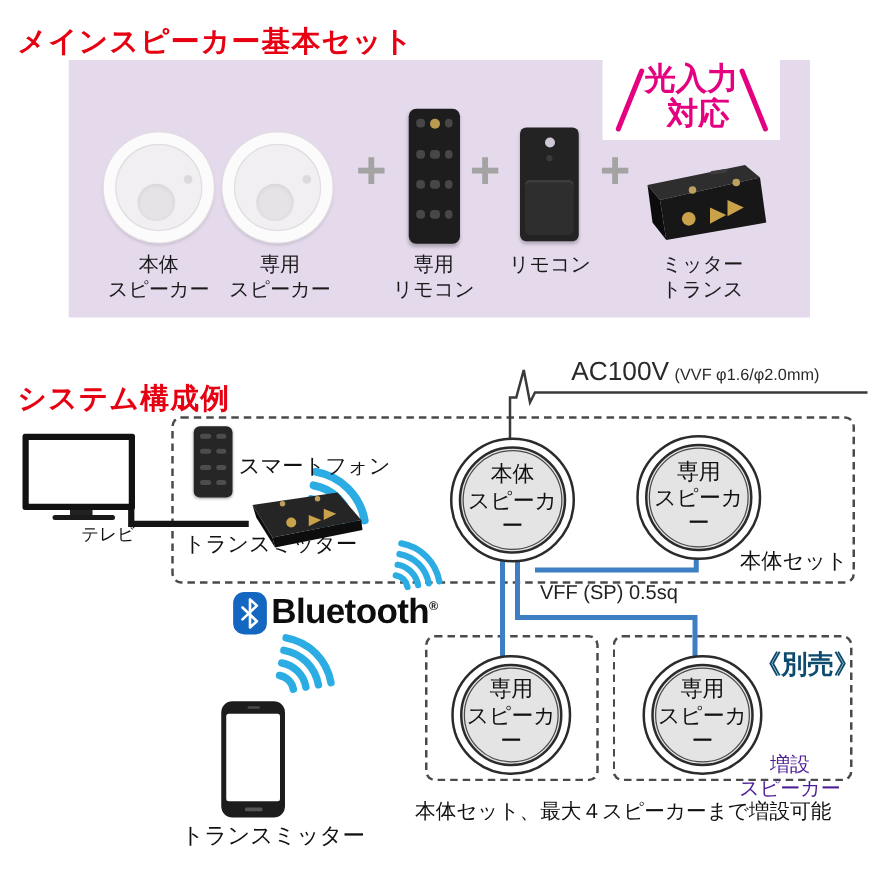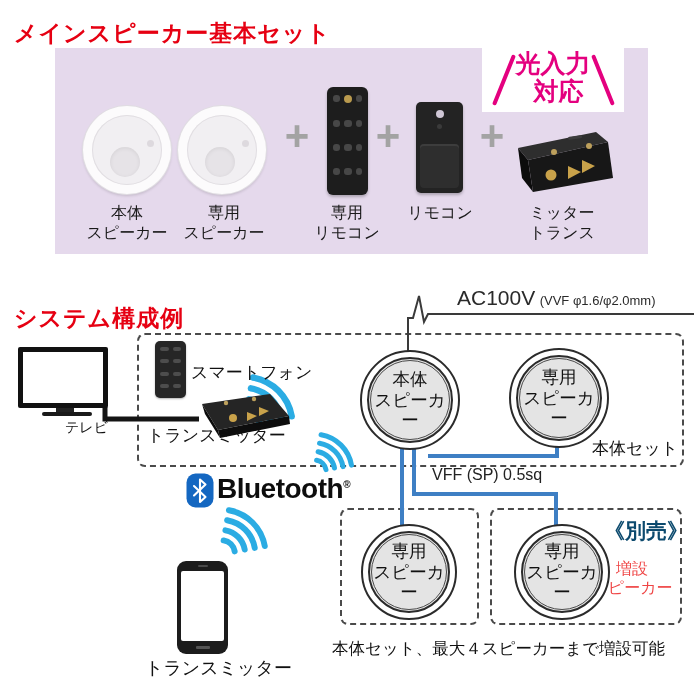--- a/index.html
+++ b/index.html
@@ -67,21 +67,21 @@
   #phone-home{position:absolute;left:50%;bottom:5px;width:14px;height:3px;margin-left:-7px;background:#555;border-radius:1px;}
   
   .spk{position:absolute;border-radius:50%;background:#fff;border:2px solid #2b2b2b;z-index:3;}
   .spk-in{position:absolute;inset:5px;border-radius:50%;border:2px solid #2b2b2b;background:#e4e4e4;
         display:flex;flex-direction:column;align-items:center;justify-content:center;}
   .spk-in::before{content:"";position:absolute;inset:1px;border-radius:50%;border:1px solid #4a4a4a;}
   .spk-in span{display:block;font-size:17.5px;line-height:1.18;color:#111;text-align:center;z-index:1;}
   
   #wire-label{position:absolute;left:432px;top:466px;font-size:16px;color:#222;}
   #betsubai{position:absolute;left:604px;top:517px;font-size:21px;font-weight:bold;color:#0c4a6e;white-space:nowrap;}
-  #zosetsu{position:absolute;left:585px;top:559px;width:94px;text-align:center;font-size:16px;line-height:1.2;color:#ef4444;}
+  #zosetsu{position:absolute;left:585px;top:603px;width:94px;text-align:center;font-size:16px;line-height:1.2;color:#4c1d95;}
   #zosetsu span{display:block;}
   .note{position:absolute;left:332px;color:#111;white-space:nowrap;}
   #note1{top:638px;font-size:16.5px;}
   #note2{top:659px;font-size:15.5px;}
   svg{position:absolute;overflow:visible;}
 </style>
 </head>
 <body>
 
 <div id="stage">

